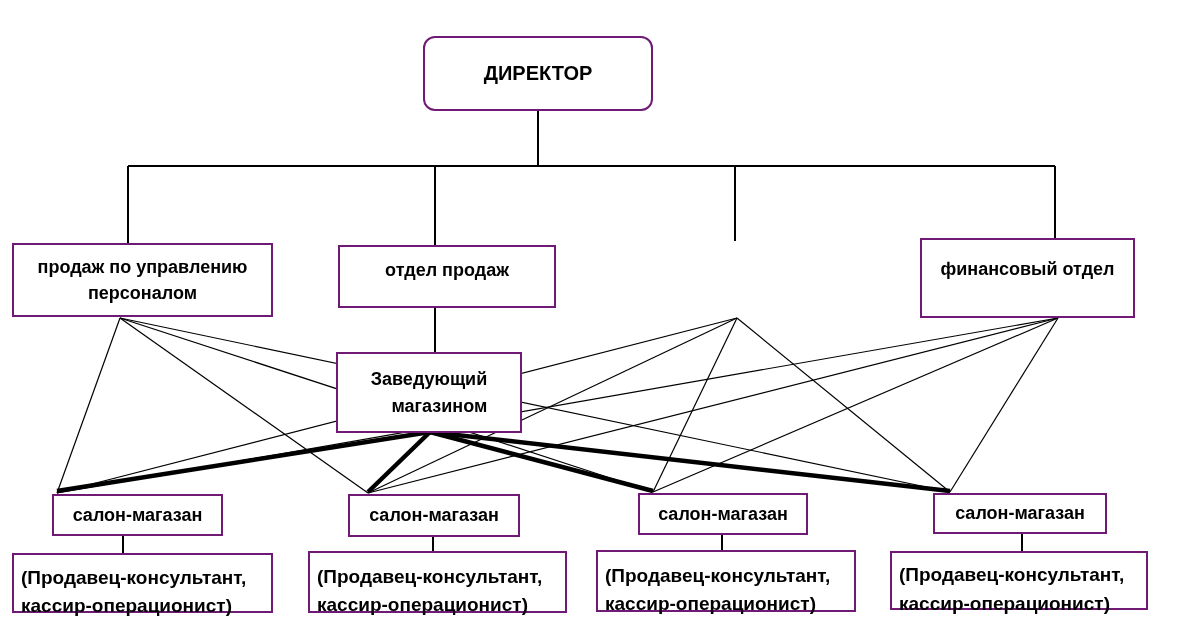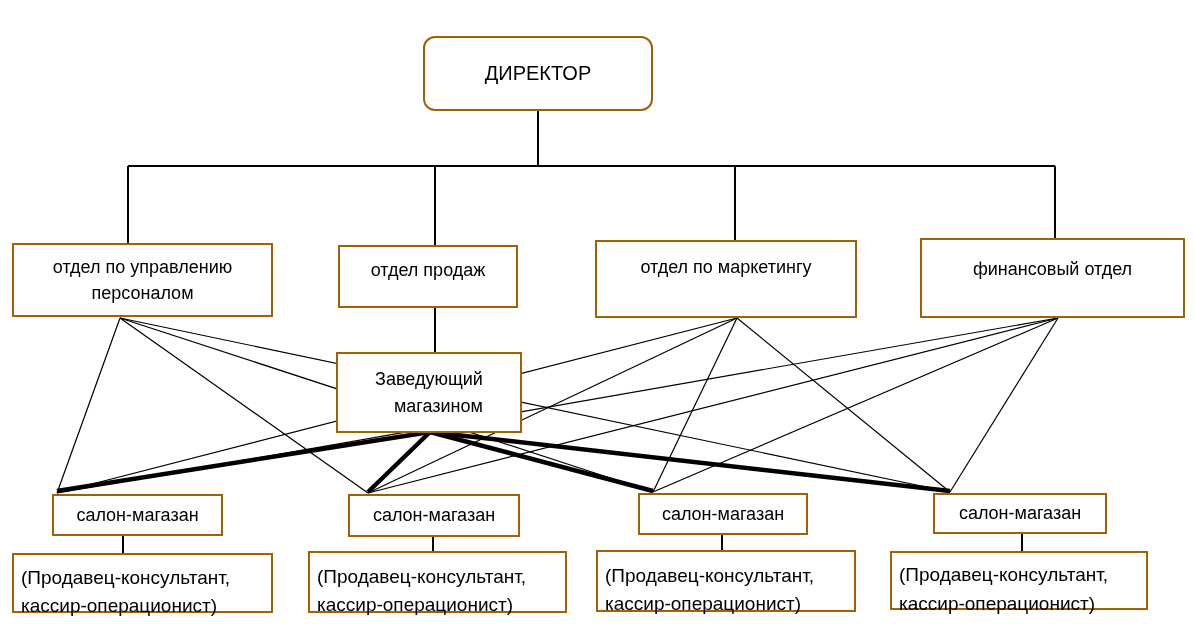--- a/index.html
+++ b/index.html
@@ -9,39 +9,40 @@
     height: 628px;
     background: #ffffff;
     font-family: "Liberation Sans", sans-serif;
     color: #000000;
     overflow: hidden;
   }
   svg.lines { position: absolute; left: 0; top: 0; }
   .node {
     position: absolute;
     background: #ffffff;
-    border: 2px solid #a16207;
+    border: 2px solid #701a75;
     box-sizing: border-box;
     display: flex;
     align-items: center;
     justify-content: center;
     text-align: center;
     white-space: pre-line;
     font-size: 18px;
     line-height: 1.45;
+    font-weight: bold;
   }
   .node.director {
     left: 423px; top: 36px; width: 230px; height: 75px;
     border-radius: 12px;
     font-size: 20px;
   }
   .node.dept-hr        { left: 12px;  top: 243px; width: 261px; height: 74px; }
-  .node.dept-sales     { left: 338px; top: 245px; width: 180px; height: 63px; padding-bottom: 12px; }
+  .node.dept-sales     { left: 338px; top: 245px; width: 218px; height: 63px; padding-bottom: 12px; }
   .node.dept-marketing { left: 595px; top: 240px; width: 262px; height: 78px; padding-bottom: 24px; }
-  .node.dept-finance   { left: 920px; top: 238px; width: 265px; height: 80px; padding-bottom: 18px; }
+  .node.dept-finance   { left: 920px; top: 238px; width: 215px; height: 80px; padding-bottom: 18px; }
   .node.manager        { left: 336px; top: 352px; width: 186px; height: 81px; text-align: right; }
   .node.salon-1 { left: 52px;  top: 494px; width: 171px; height: 42px; }
   .node.salon-2 { left: 348px; top: 494px; width: 172px; height: 43px; }
   .node.salon-3 { left: 638px; top: 493px; width: 170px; height: 42px; }
   .node.salon-4 { left: 933px; top: 493px; width: 174px; height: 41px; }
   .node.staff {
     justify-content: flex-start;
     text-align: left;
     padding: 18px 4px 0 7px;
     font-size: 19px;
@@ -91,24 +92,23 @@
       <line x1="435" y1="308" x2="435" y2="353"></line>
       <line x1="123" y1="535" x2="123" y2="554"></line>
       <line x1="433" y1="536" x2="433" y2="552"></line>
       <line x1="722" y1="534" x2="722" y2="551"></line>
       <line x1="1022" y1="533" x2="1022" y2="552"></line>
     </g>
   </svg>
 
   <div class="node director">ДИРЕКТОР</div>
 
-  <div class="node dept-hr">отдел по управлению
+  <div class="node dept-hr">продаж по управлению
 персоналом</div>
   <div class="node dept-sales">отдел продаж</div>
-  <div class="node dept-marketing">отдел по маркетингу</div>
   <div class="node dept-finance">финансовый отдел</div>
 
   <div class="node manager">Заведующий
 магазином</div>
 
   <div class="node salon-1">салон-магазан</div>
   <div class="node salon-2">салон-магазан</div>
   <div class="node salon-3">салон-магазан</div>
   <div class="node salon-4">салон-магазан</div>
 

